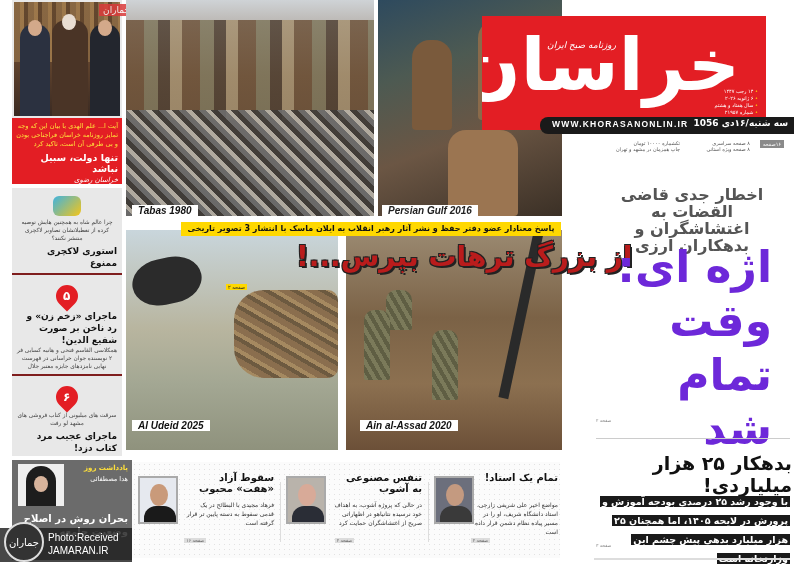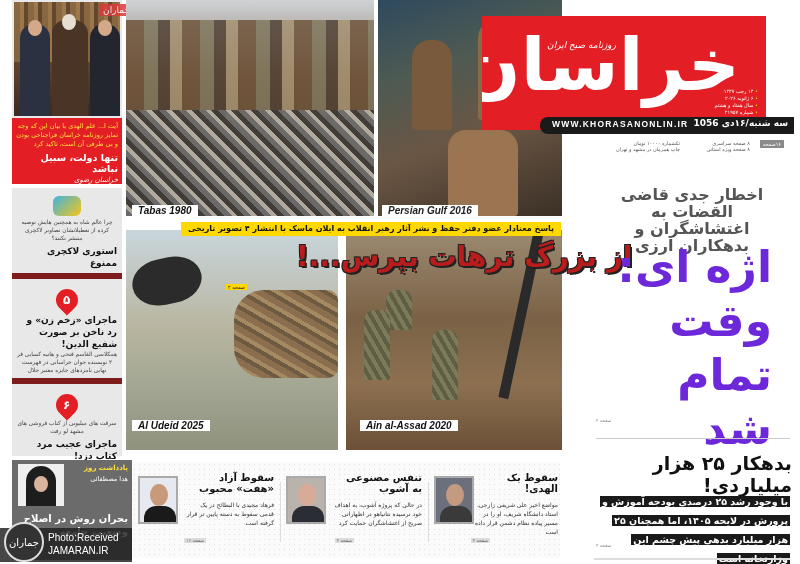--- a/index.html
+++ b/index.html
@@ -18,21 +18,21 @@
   .head { position:absolute; width:14px; height:16px; border-radius:50%; background:#d3a98a; }
   .h1 { left:14px; top:18px; } .h2 { left:48px; top:12px; background:#e8ddd2; } .h3 { left:84px; top:18px; }
   .watermark-top { position:absolute; right:-12px; top:4px; font-size:9px; color:#fff; background:#d93a3a; padding:1px 4px; opacity:.85; }
 
   .red-box { position:absolute; left:0; top:118px; width:110px; height:66px; background:#e31e24; color:#fff; text-align:right; padding:4px 4px; direction: rtl; }
   .red-box .small { font-size:6.5px; color:#ffe03a; line-height:9px; }
   .red-box .title { font-size:9.5px; font-weight:bold; margin-top:3px; }
   .red-box .sig { font-size:7px; font-style:italic; margin-top:2px; color:#fff; }
 
   .grey-panel { position:absolute; left:0; top:188px; width:110px; height:268px; background:#e8e8e8; direction: rtl; text-align:right; }
-  .gp-item { padding:4px 5px; border-bottom:6px solid #7f1d1d; }
+  .gp-item { padding:4px 5px; border-bottom:2px solid #7f1d1d; }
   .gp-logo { width:28px; height:20px; margin:4px auto 2px; border-radius:6px; background: linear-gradient(135deg,#3fb3e0,#f5c518); }
   .gp-badge { width:22px; height:22px; margin:6px auto 3px; border-radius:50% 50% 50% 0; background:#e31e24; transform: rotate(-45deg); display:flex; align-items:center; justify-content:center; }
   .gp-badge span { transform: rotate(45deg); color:#fff; font-weight:bold; font-size:12px; }
   .gp-small { font-size:5.8px; color:#444; line-height:8px; text-align:center; }
   .gp-title { font-size:9px; font-weight:bold; color:#111; margin-top:3px; line-height:12px; }
 
   .note-box { position:absolute; left:0; top:460px; width:120px; height:100px; background:#6b6b6b; direction: rtl; }
   .note-head { position:absolute; right:4px; top:4px; font-size:7px; color:#ffe03a; font-weight:bold; }
   .note-author { position:absolute; right:4px; top:15px; font-size:6.5px; color:#fff; }
   .note-photo { position:absolute; left:6px; top:4px; width:46px; height:42px; background:#efefef; overflow:hidden; }
@@ -197,21 +197,21 @@
       <div class="dish"></div>
       <div class="tent"></div>
     </div>
     <div class="assad">
       <div class="soldier s3"></div>
       <div class="soldier s1"></div>
       <div class="soldier s2"></div>
       <div class="pole"></div>
     </div>
 
-    <div class="yellow-sub">پاسخ معنادار عضو دفتر حفظ و نشر آثار رهبر انقلاب به ایلان ماسک با انتشار ۴ تصویر تاریخی</div>
+    <div class="yellow-sub">پاسخ معنادار عضو دفتر حفظ و نشر آثار رهبر انقلاب به ایلان ماسک با انتشار 3 تصویر تاریخی</div>
     <div class="big-yellow">از بزرگ ترهات بپرس...!</div>
     <div class="ref-tag">صفحه ۲</div>
     <div class="caption cap-udeid">Al Udeid 2025</div>
     <div class="caption cap-assad">Ain al-Assad 2020</div>
   </div>
 
   <div class="masthead">
     <div class="mast-logo">خراسان</div>
     <div class="mast-tag">روزنامه صبح ایران</div>
     <ul class="mast-info">
@@ -270,19 +270,19 @@
       <div class="b">در حالی که پروژه آشوب، به اهداف خود نرسیده نتانیاهو در اظهاراتی صریح از اغتشاشگران حمایت کرد</div>
       <div class="r">صفحه ۲</div>
     </div>
     <div class="vsep" style="left:296px;"></div>
     <div class="card c3">
       <div class="ph">
         <div class="bg" style="background:#6c6f7c;"></div>
         <div class="face" style="background:#c49a80;"></div>
         <div class="body" style="background:#3a3a3a;"></div>
       </div>
-      <div class="t">سقوط یک الهدی!</div>
+      <div class="t">تمام یک استاد!</div>
       <div class="b">مواضع اخیر علی شریفی زارچی، استاد دانشگاه شریف، او را در مسیر پیاده نظام دشمن قرار داده است</div>
       <div class="r">صفحه ۲</div>
     </div>
   </div>
 
 </div>
 
 </body></html>

